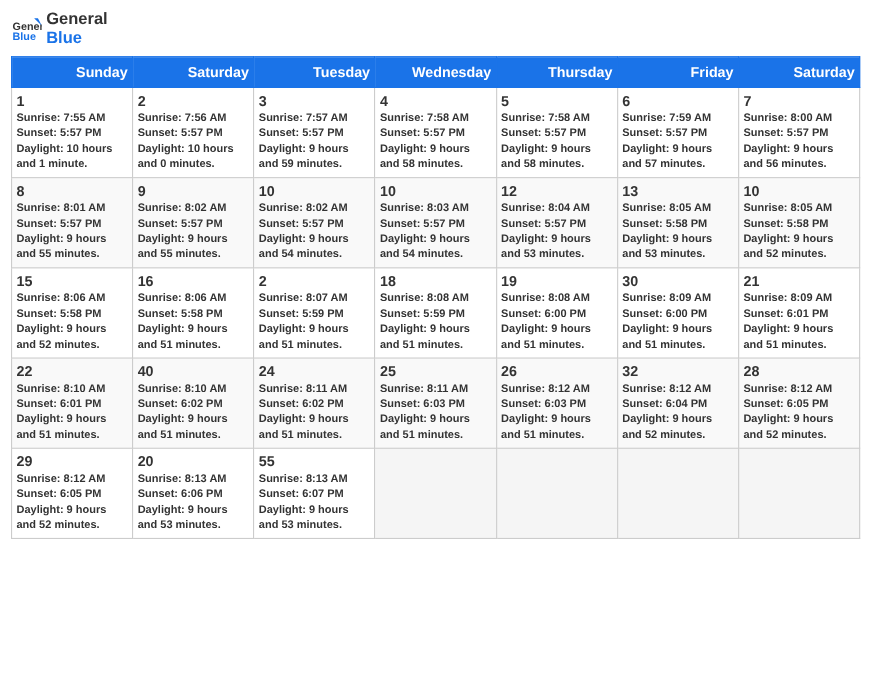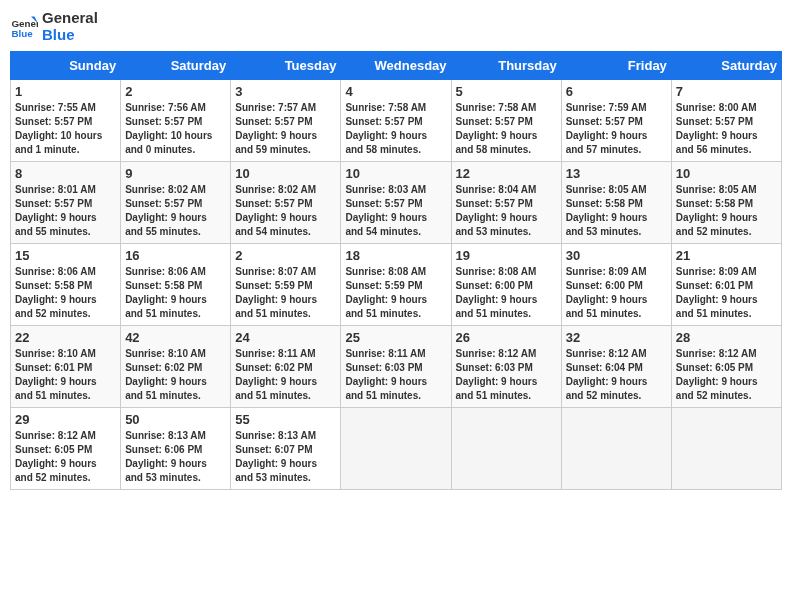--- a/index.html
+++ b/index.html
@@ -202,21 +202,21 @@
           <span class="day-num">21</span>
           <div class="day-info">Sunrise: 8:09 AM<br>Sunset: 6:01 PM<br>Daylight: 9 hours<br>and 51 minutes.</div>
         </td>
       </tr>
       <tr>
         <td>
           <span class="day-num">22</span>
           <div class="day-info">Sunrise: 8:10 AM<br>Sunset: 6:01 PM<br>Daylight: 9 hours<br>and 51 minutes.</div>
         </td>
         <td>
-          <span class="day-num">42</span>
+          <span class="day-num">40</span>
           <div class="day-info">Sunrise: 8:10 AM<br>Sunset: 6:02 PM<br>Daylight: 9 hours<br>and 51 minutes.</div>
         </td>
         <td>
           <span class="day-num">24</span>
           <div class="day-info">Sunrise: 8:11 AM<br>Sunset: 6:02 PM<br>Daylight: 9 hours<br>and 51 minutes.</div>
         </td>
         <td>
           <span class="day-num">25</span>
           <div class="day-info">Sunrise: 8:11 AM<br>Sunset: 6:03 PM<br>Daylight: 9 hours<br>and 51 minutes.</div>
         </td>
@@ -232,21 +232,21 @@
           <span class="day-num">28</span>
           <div class="day-info">Sunrise: 8:12 AM<br>Sunset: 6:05 PM<br>Daylight: 9 hours<br>and 52 minutes.</div>
         </td>
       </tr>
       <tr>
         <td>
           <span class="day-num">29</span>
           <div class="day-info">Sunrise: 8:12 AM<br>Sunset: 6:05 PM<br>Daylight: 9 hours<br>and 52 minutes.</div>
         </td>
         <td>
-          <span class="day-num">50</span>
+          <span class="day-num">20</span>
           <div class="day-info">Sunrise: 8:13 AM<br>Sunset: 6:06 PM<br>Daylight: 9 hours<br>and 53 minutes.</div>
         </td>
         <td>
           <span class="day-num">55</span>
           <div class="day-info">Sunrise: 8:13 AM<br>Sunset: 6:07 PM<br>Daylight: 9 hours<br>and 53 minutes.</div>
         </td>
         <td style="background: rgb(245, 245, 245);"></td>
         <td style="background: rgb(245, 245, 245);"></td>
         <td style="background: rgb(245, 245, 245);"></td>
         <td style="background: rgb(245, 245, 245);"></td>

